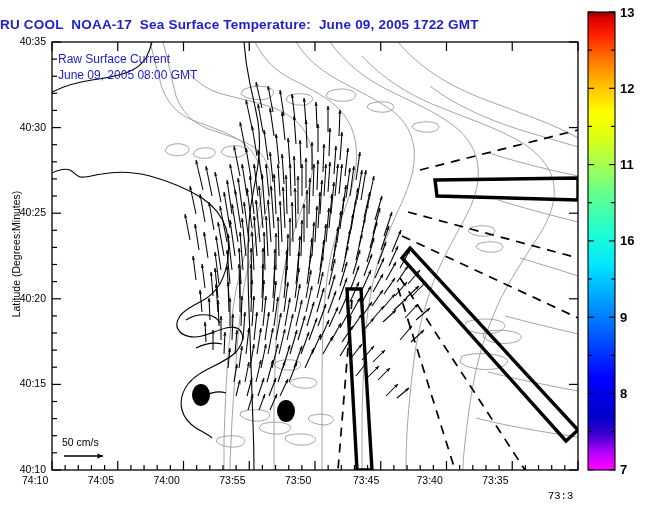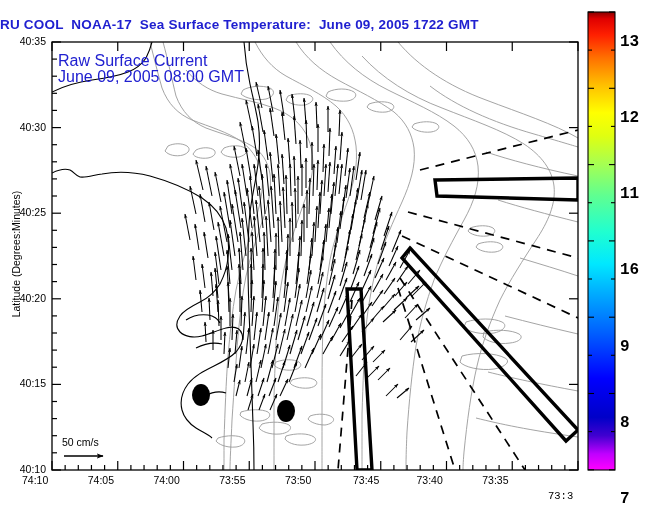--- a/index.html
+++ b/index.html
@@ -27,21 +27,21 @@
     color: #2020d0;
     font-size: 13.5px;
     font-weight: bold;
     font-family: "Liberation Sans", sans-serif;
     letter-spacing: 0.2px;
     white-space: pre;
   }
   .annot {
     position: absolute;
     color: #2020d0;
-    font-size: 16px;
+    font-size: 12px;
     font-family: "Liberation Sans", sans-serif;
     white-space: pre;
   }
   .annot1 { left: 58px; top: 52px; }
   .annot2 { left: 58px; top: 68px; }
   .axis-tick-label {
     position: absolute;
     font-size: 10.5px;
     color: #000;
     font-family: "Liberation Sans", sans-serif;
@@ -78,25 +78,24 @@
     top: 250px;
     width: 180px;
     text-align: center;
     transform: rotate(-90deg);
     transform-origin: 50% 50%;
     font-size: 10.5px;
     font-weight: bold;
   }
   .cb-tick-label {
     position: absolute;
-    font-size: 16px;
+    font-size: 13px;
     font-weight: bold;
     color: #000;
-    font-family: Liberation Mono, monospace;
-    margin-top: 28px;
+    font-family: Liberation Sans, sans-serif;
   }
   .scalebar-label {
     position: absolute;
     left: 62px;
     top: 436px;
     font-size: 10.5px;
     color: #000;
     font-family: "Liberation Sans", sans-serif;
     white-space: nowrap;
   }

